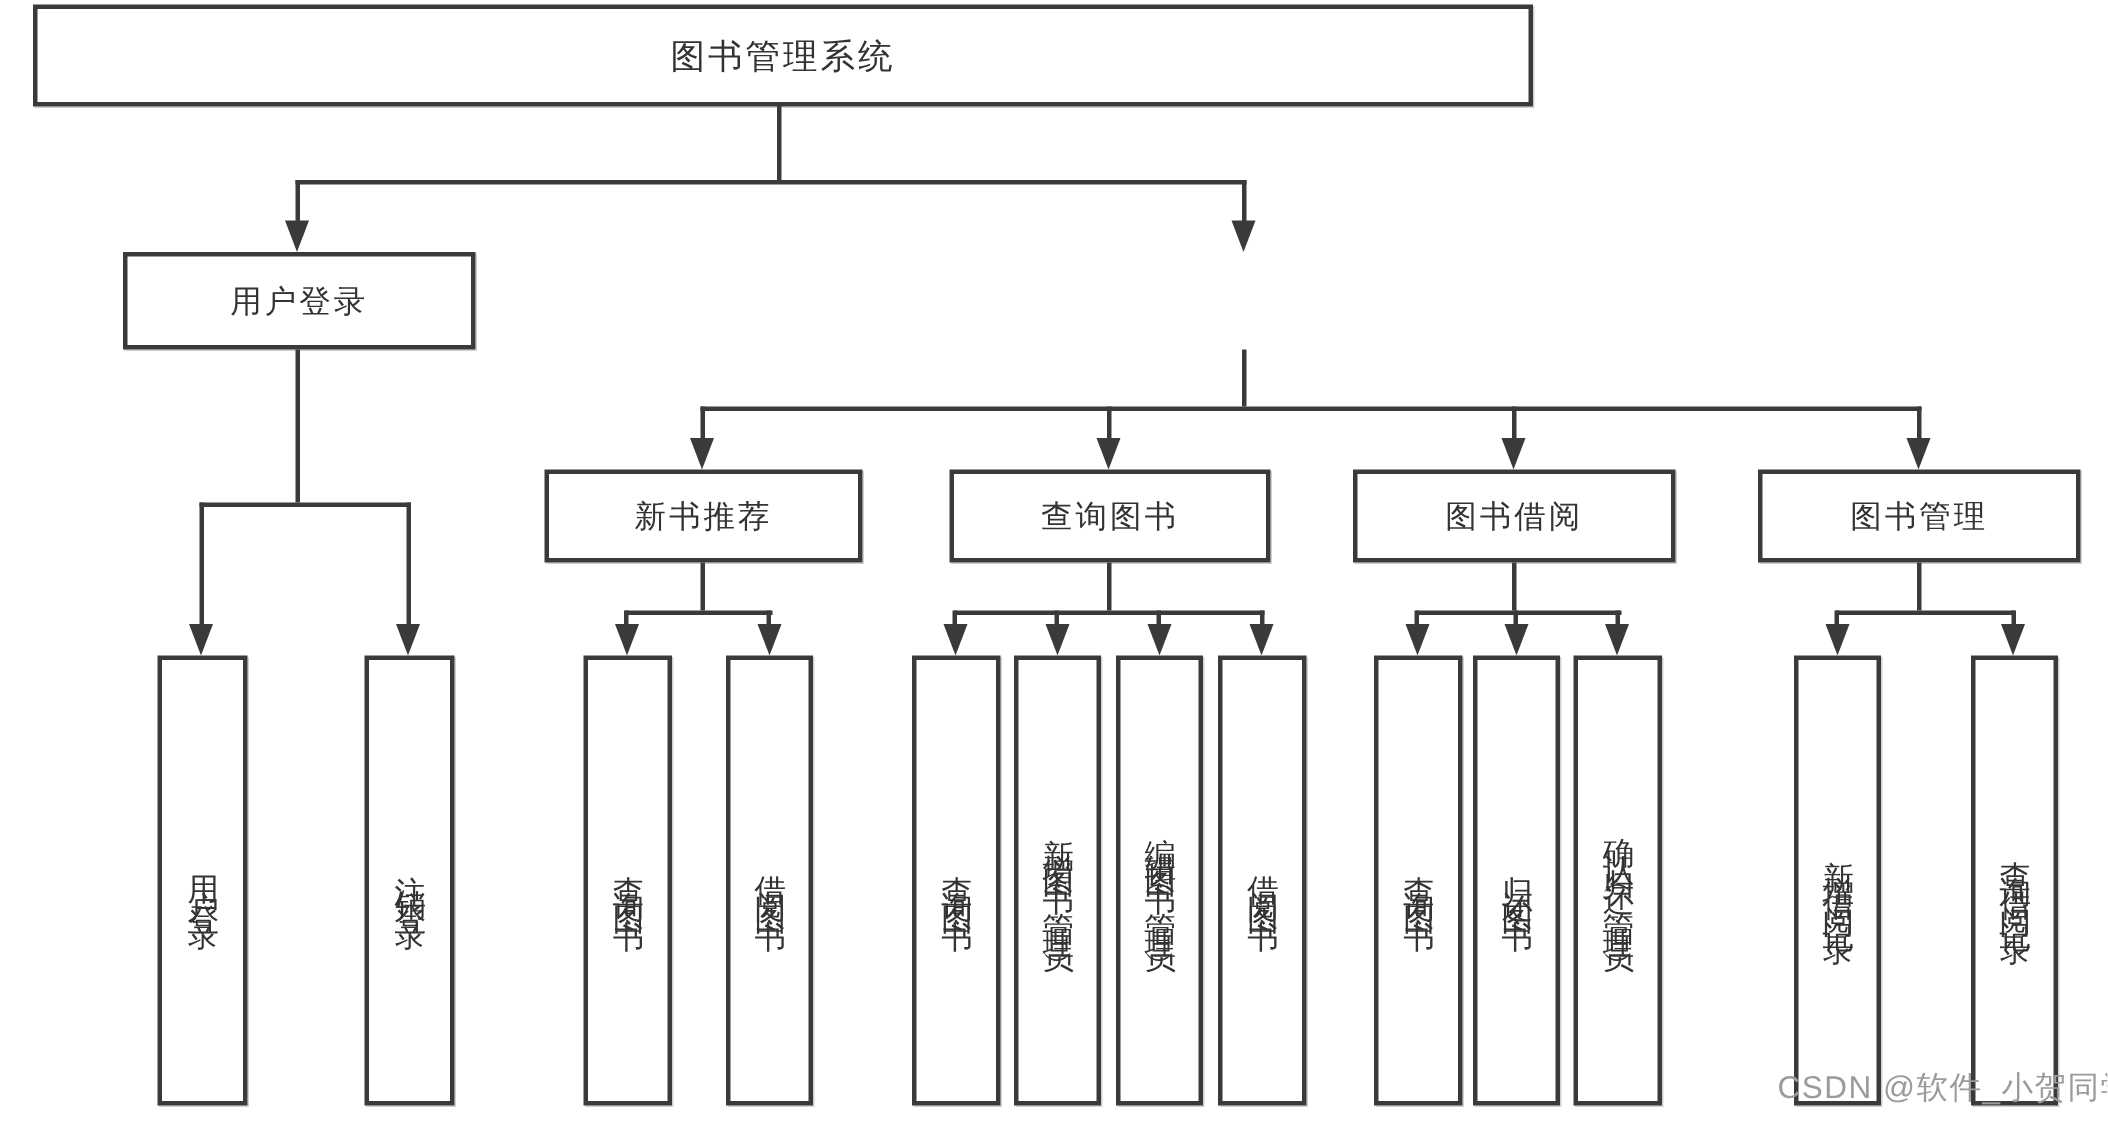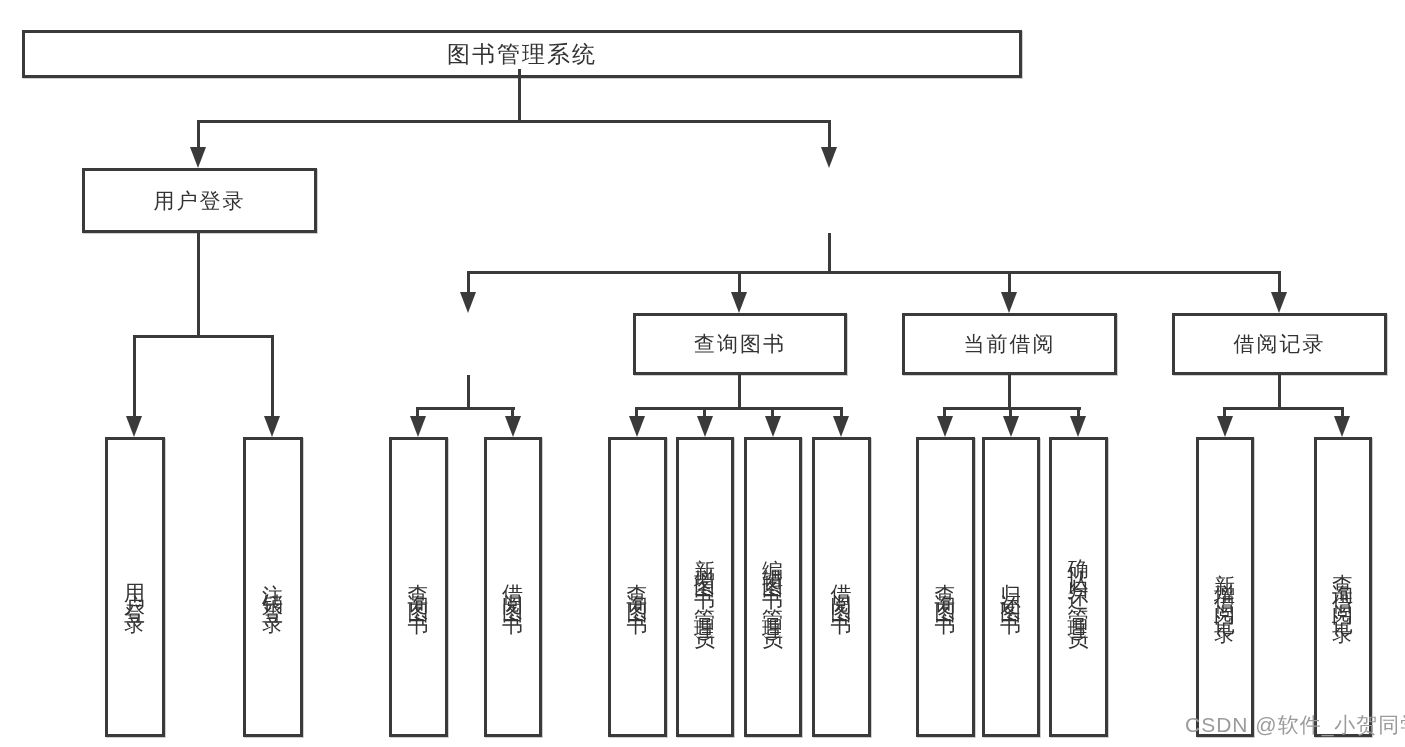--- a/index.html
+++ b/index.html
@@ -54,21 +54,21 @@
     letter-spacing:1px;
     z-index:5;
     white-space:nowrap;
   }
 </style>
 </head>
 <body>
 
 <div id="canvas">
 
-  <div class="hbox root" style="left:22px;top:30px;width:1000px;height:48px">
+  <div class="hbox root" style="left:22px;top:3px;width:1000px;height:68px">
     <span>图书管理系统</span>
   </div>
 
   <div class="vline" style="left:518px;top:69px;width:3px;height:51px"></div>
   <div class="hline" style="left:197px;top:120px;width:634px;height:3px"></div>
   <div class="vline" style="left:197px;top:120px;width:3px;height:28px"></div>
   <div class="arrow" style="left:190px;top:147px"></div>
   <div class="vline" style="left:828px;top:120px;width:3px;height:28px"></div>
   <div class="arrow" style="left:821px;top:147px"></div>
 
@@ -94,28 +94,31 @@
   <div class="hline" style="left:467px;top:271px;width:814px;height:3px"></div>
   <div class="vline" style="left:467px;top:271px;width:3px;height:22px"></div>
   <div class="arrow" style="left:460px;top:292px"></div>
   <div class="vline" style="left:738px;top:271px;width:3px;height:22px"></div>
   <div class="arrow" style="left:731px;top:292px"></div>
   <div class="vline" style="left:1008px;top:271px;width:3px;height:22px"></div>
   <div class="arrow" style="left:1001px;top:292px"></div>
   <div class="vline" style="left:1278px;top:271px;width:3px;height:22px"></div>
   <div class="arrow" style="left:1271px;top:292px"></div>
 
+  <div class="hbox" style="left:363px;top:313px;width:212px;height:62px">
+    <span>新书推荐</span>
+  </div>
   <div class="hbox" style="left:633px;top:313px;width:214px;height:62px">
     <span>查询图书</span>
   </div>
   <div class="hbox" style="left:902px;top:313px;width:215px;height:62px">
-    <span>当前借阅</span>
+    <span>图书借阅</span>
   </div>
   <div class="hbox" style="left:1172px;top:313px;width:215px;height:62px">
-    <span>借阅记录</span>
+    <span>图书管理</span>
   </div>
 
   <div class="vline" style="left:467px;top:375px;width:3px;height:32px"></div>
   <div class="hline" style="left:417px;top:407px;width:98px;height:3px"></div>
   <div class="vline" style="left:416px;top:407px;width:3px;height:10px"></div>
   <div class="arrow" style="left:410px;top:416px"></div>
   <div class="vline" style="left:511px;top:407px;width:3px;height:10px"></div>
   <div class="arrow" style="left:505px;top:416px"></div>
   <div class="vbox" style="left:389px;top:437px;width:59px;height:300px">
     <span>查询图书</span>

